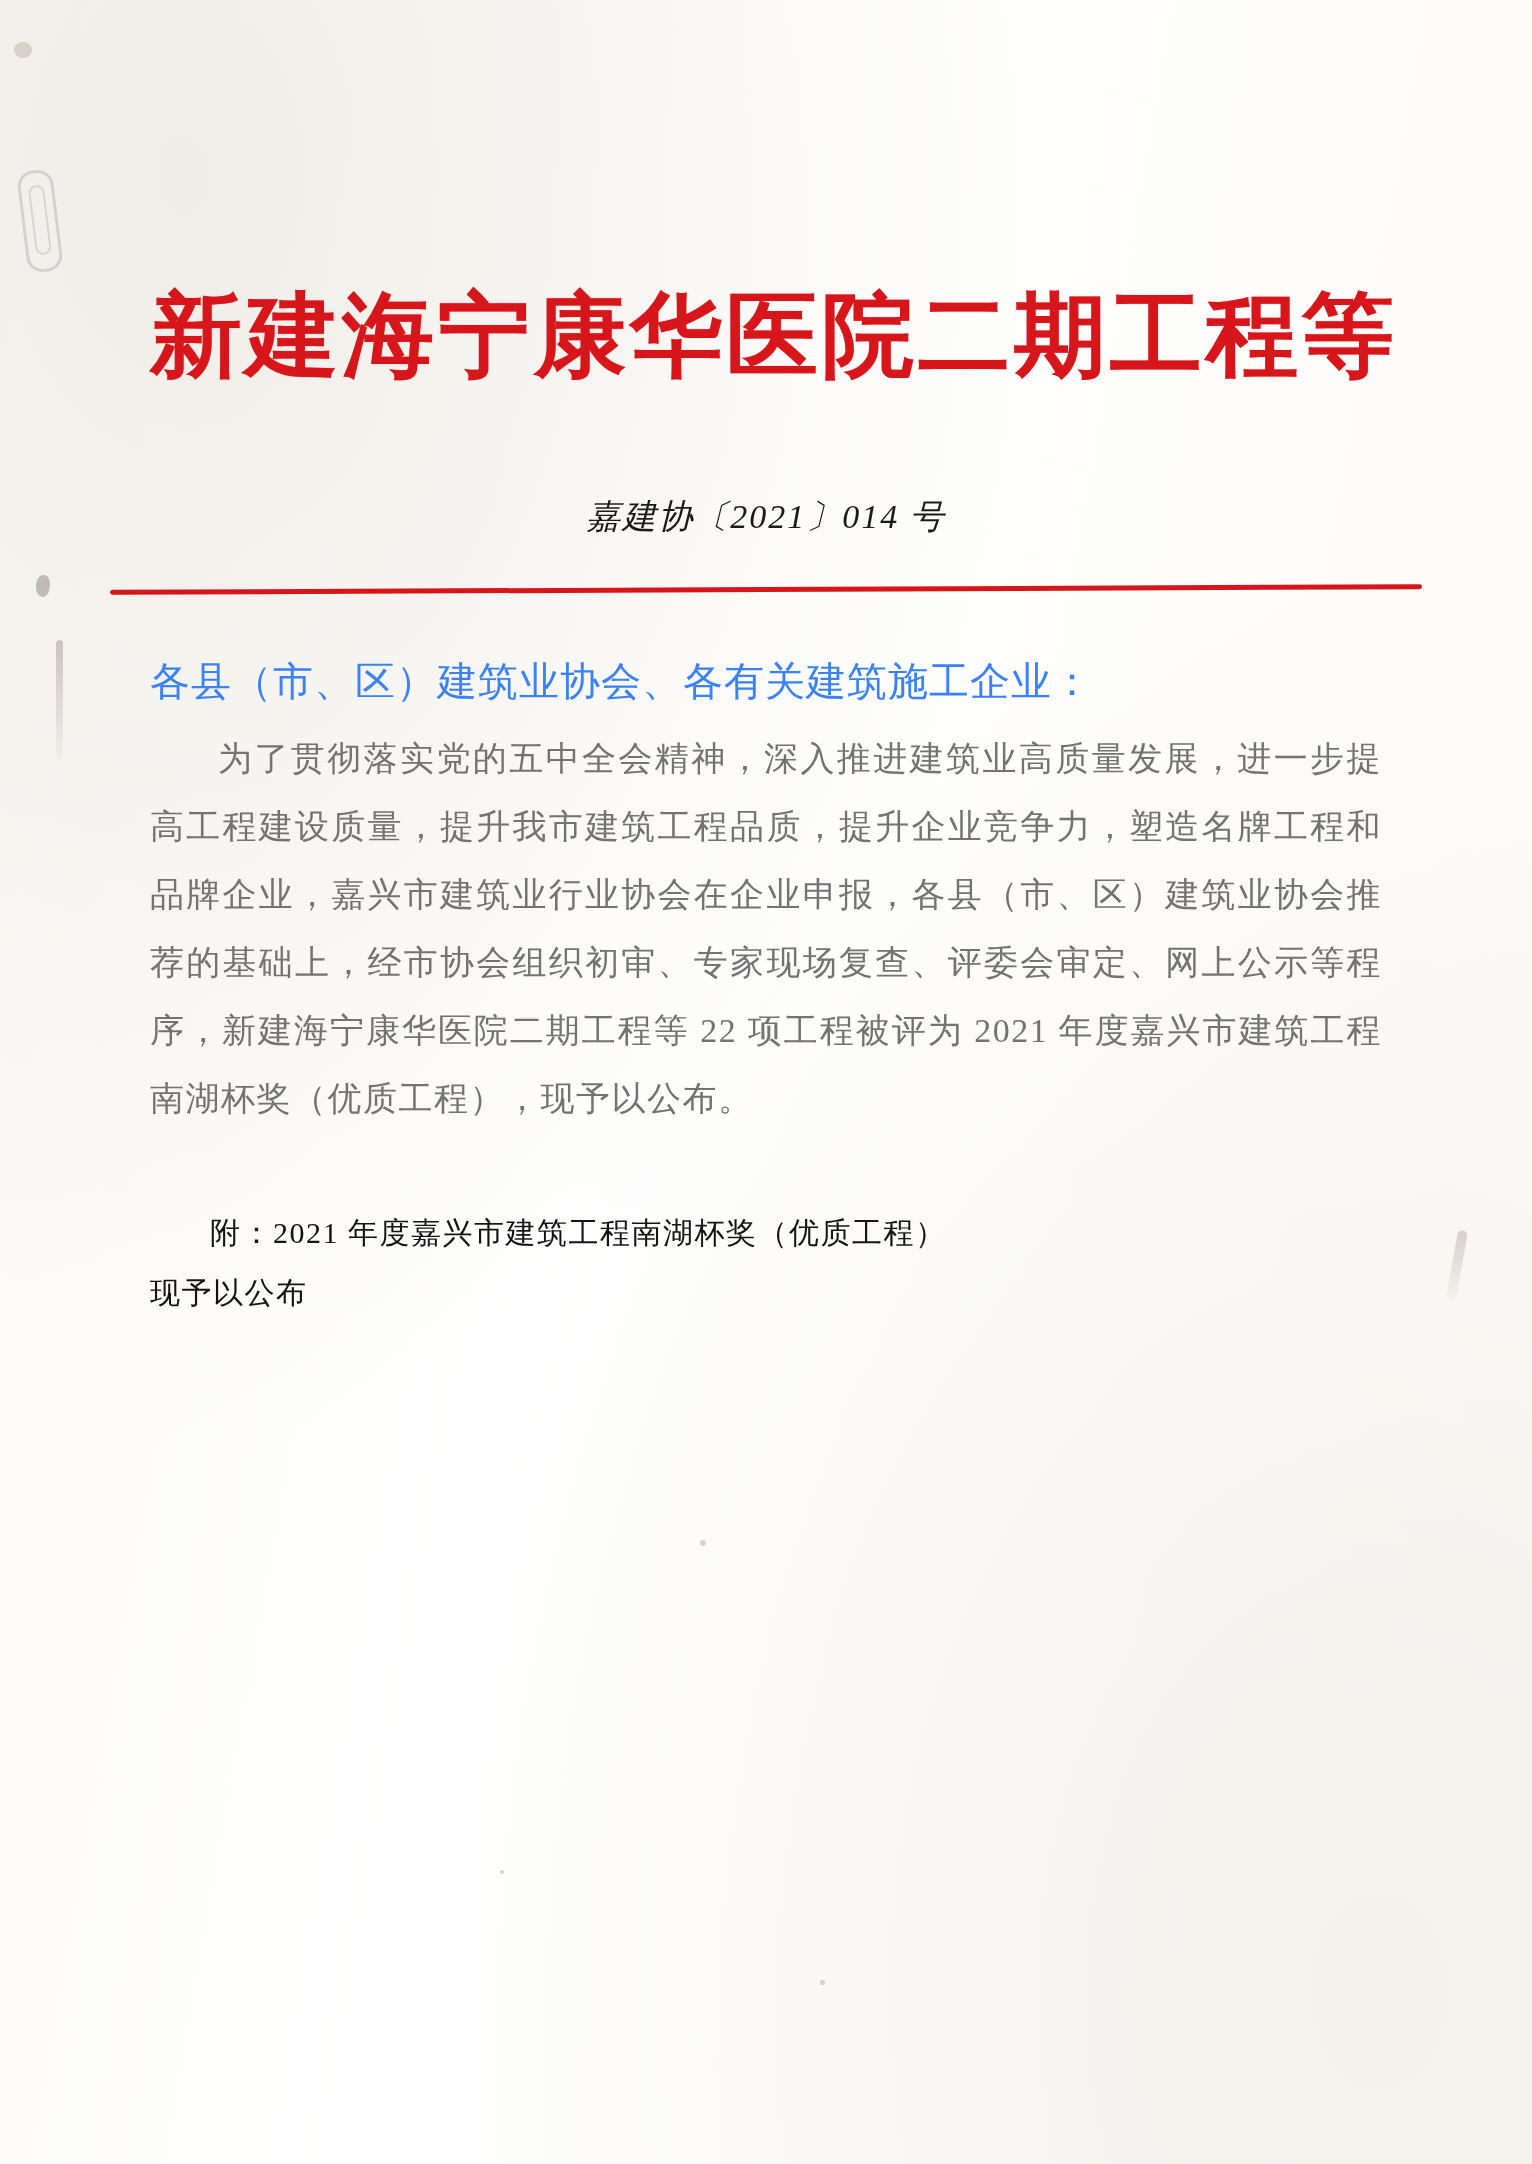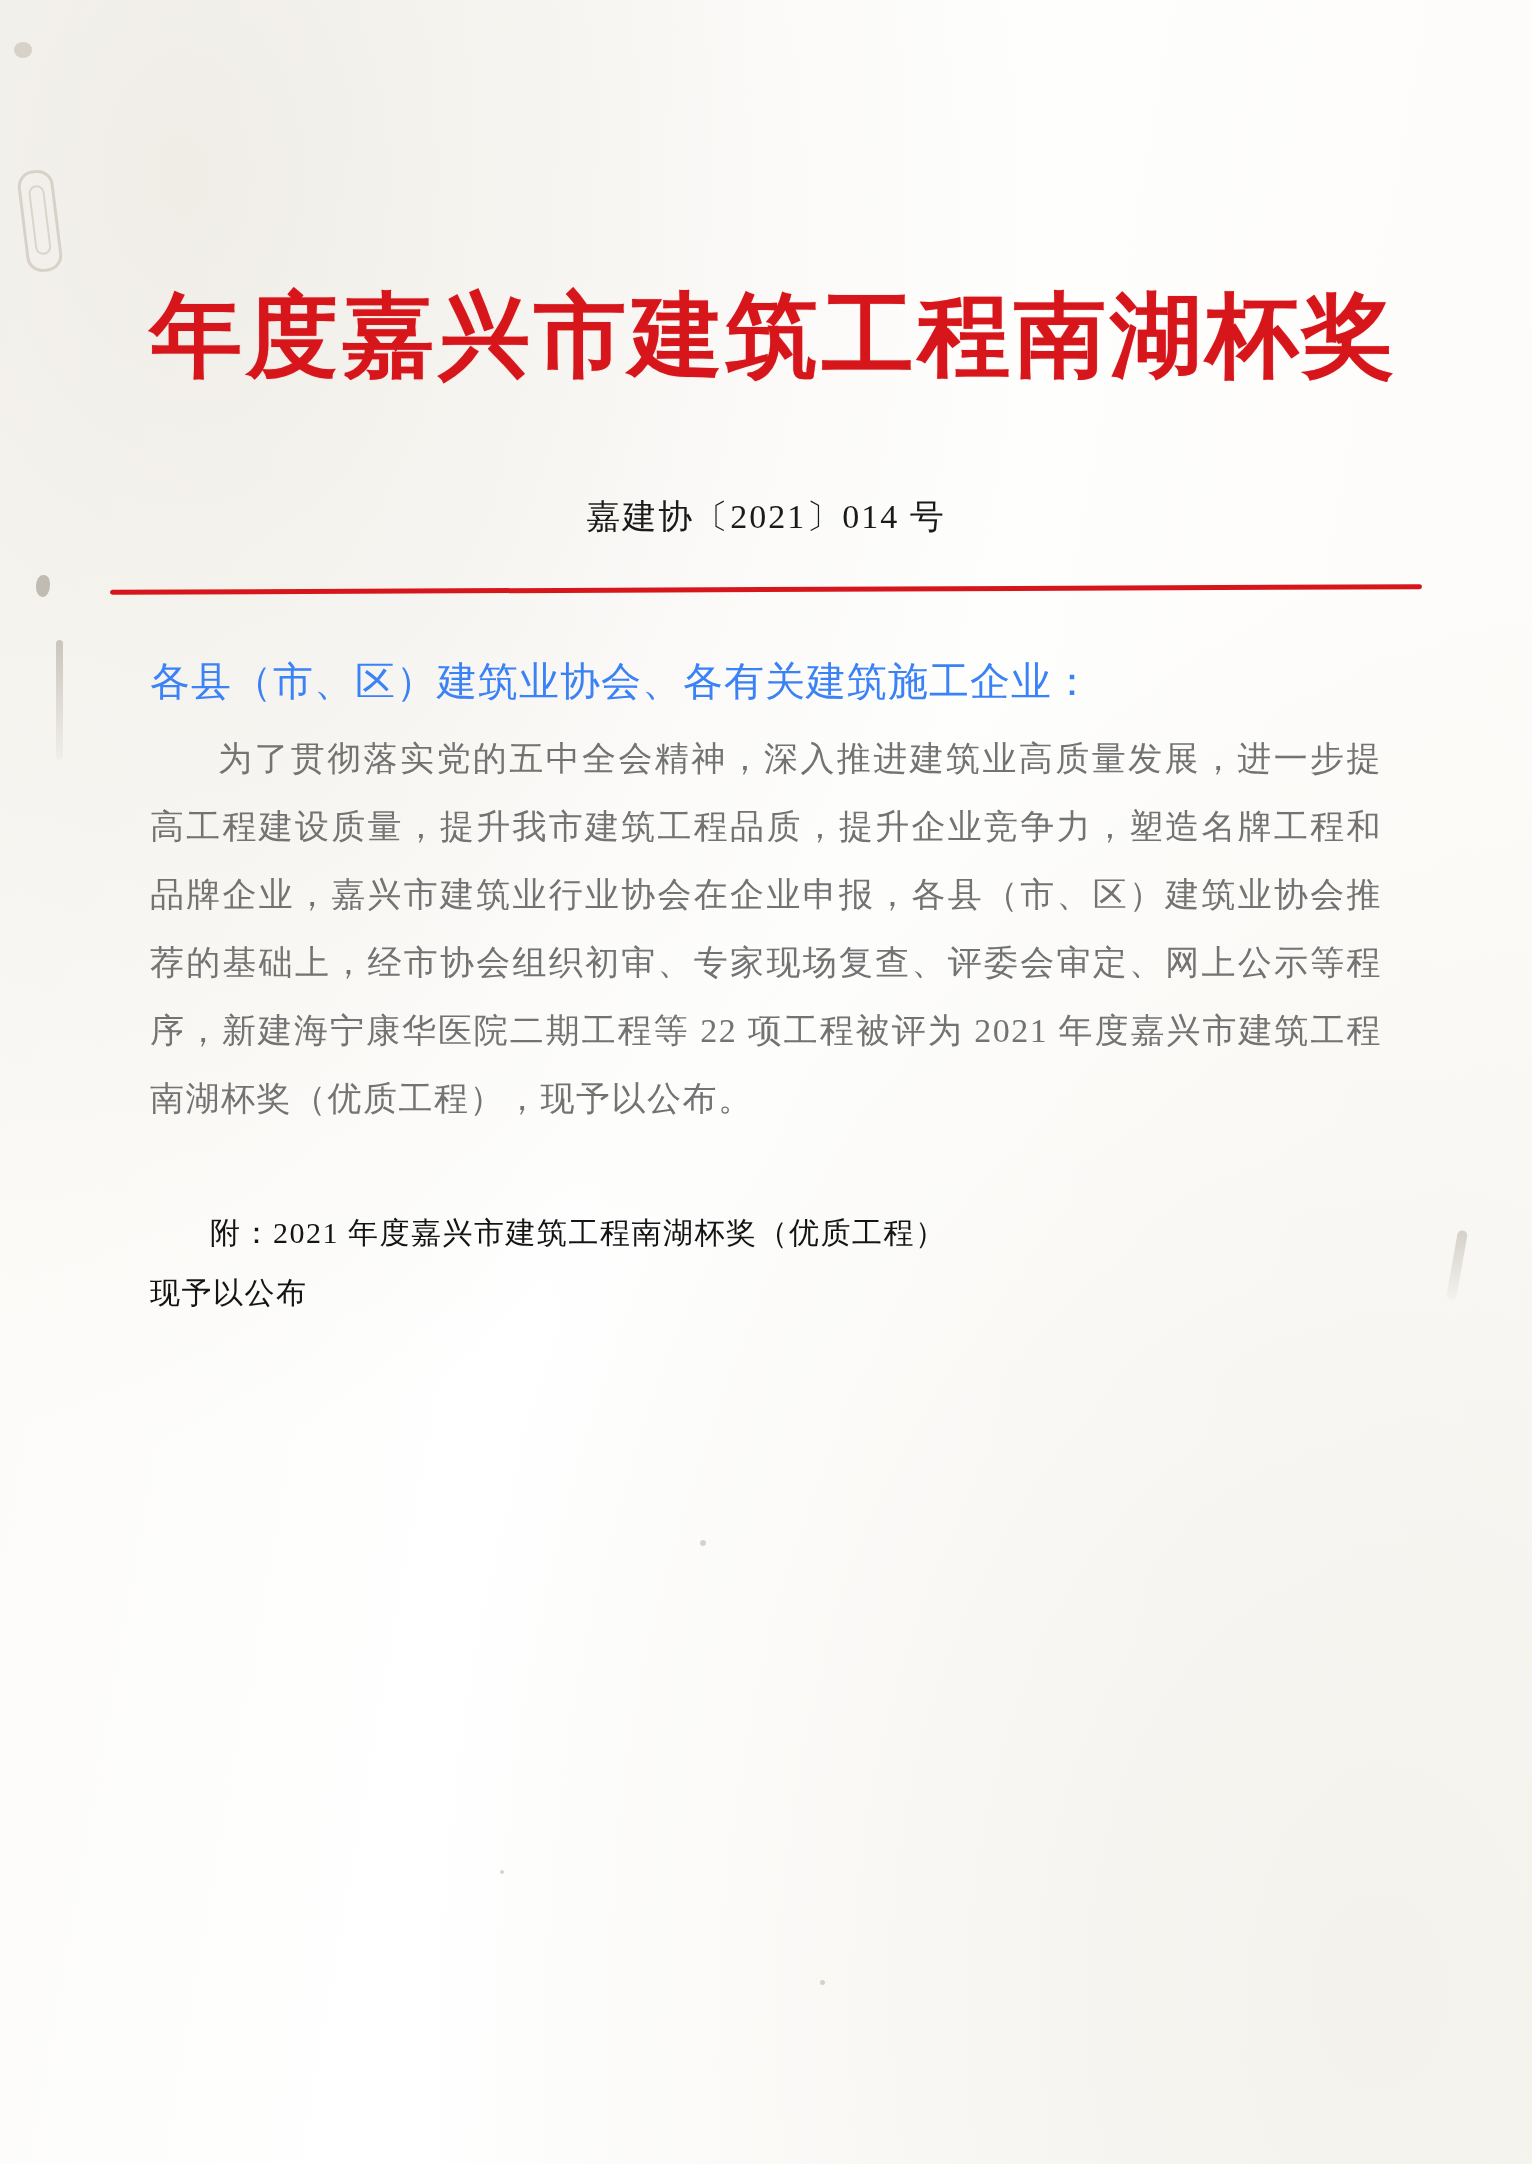--- a/index.html
+++ b/index.html
@@ -54,20 +54,21 @@
     line-height: 1;
     white-space: nowrap;
     text-shadow: 0 0 1px rgba(214,22,27,0.6);
   }
   .doc-number {
     margin-top: 112px;
     text-align: center;
     font-size: 34px;
     letter-spacing: 2px;
     color: #1a1a1a;
+    font-style: italic;
   }
   .red-rule-wrap {
     margin-top: 44px;
     height: 10px;
     position: relative;
   }
   .red-rule {
     position: absolute;
     left: -40px;
     right: -40px;
@@ -189,21 +190,21 @@
     <div class="stray-ink smudge-a"></div>
     <div class="stray-ink smudge-b"></div>
     <div class="stray-ink smudge-c"></div>
     <div class="mark" style="left:700px; top:1540px; width:6px; height:6px;"></div>
     <div class="mark" style="left:820px; top:1980px; width:5px; height:5px;"></div>
     <div class="mark" style="left:500px; top:1870px; width:4px; height:4px;"></div>
   </div>
 
   <div class="content">
 
-    <div class="doc-title">年度嘉兴市建筑工程南湖杯奖</div>
+    <div class="doc-title">新建海宁康华医院二期工程等</div>
 
     <div class="doc-number">嘉建协〔2021〕014 号</div>
 
     <div class="red-rule-wrap">
       <div class="red-rule"></div>
     </div>
 
 
     <div class="addressee">各县（市、区）建筑业协会、各有关建筑施工企业：</div>
 

